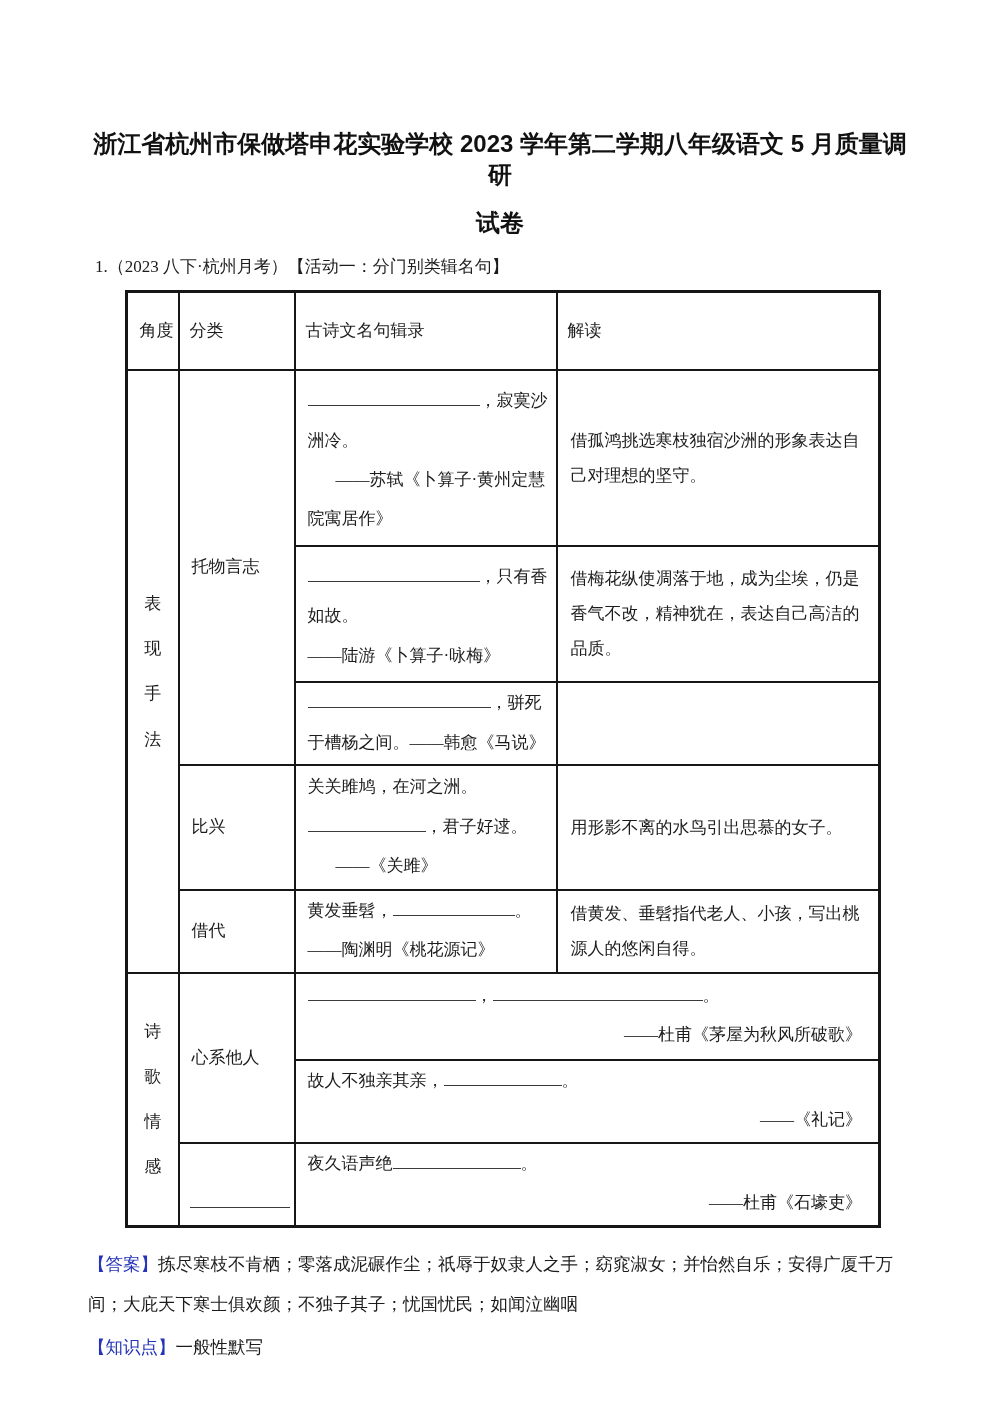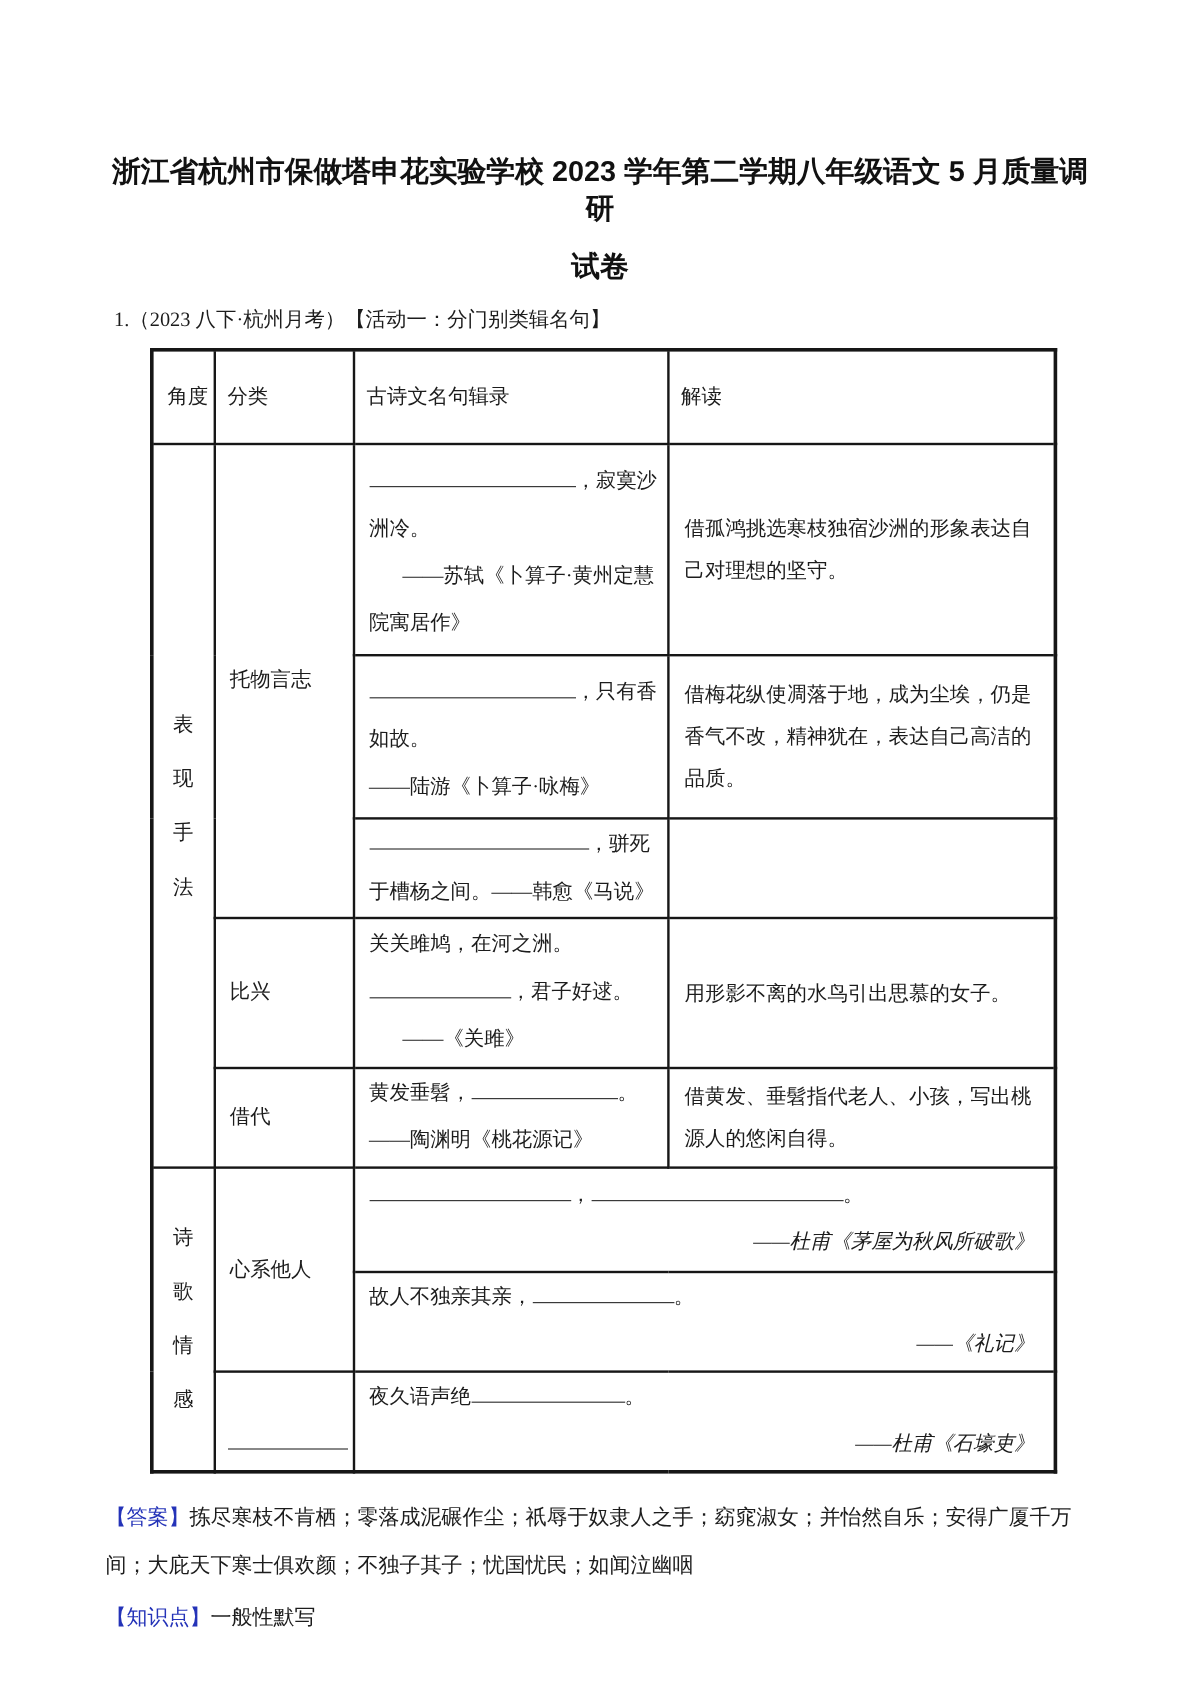--- a/index.html
+++ b/index.html
@@ -70,21 +70,21 @@
   td.cat { vertical-align: middle; padding: 4px 6px 4px 12px; line-height: 1.8; }
   td.cat-blank { vertical-align: bottom; padding: 0 0 14px 10px; }
   td.cat-blank .qline { line-height: 1; }
 
   td.q { vertical-align: top; padding: 10px 8px 6px 12px; line-height: 2.32; }
   td.q-mid { vertical-align: middle; padding: 0 8px 2px 12px; line-height: 2.32; }
   td.interp { vertical-align: middle; padding: 4px 10px 4px 13px; line-height: 2.06; }
 
   .qline { margin: 0; }
   .qline.indent { text-indent: 28px; }
-  .qline.right { text-align: right; padding-right: 8px; font-style: italic; }
+  .qline.right { text-align: right; padding-right: 8px; }
   .blank {
     display: inline-block;
     height: 1em;
     border-bottom: 1.5px solid #3a3a3a;
     vertical-align: baseline;
   }
 
   .answers { margin-top: 17px; font-size: 17.5px; line-height: 2.28; }
   p.ansline { text-align: left; }
   p.kpline { margin-top: 4px; }

